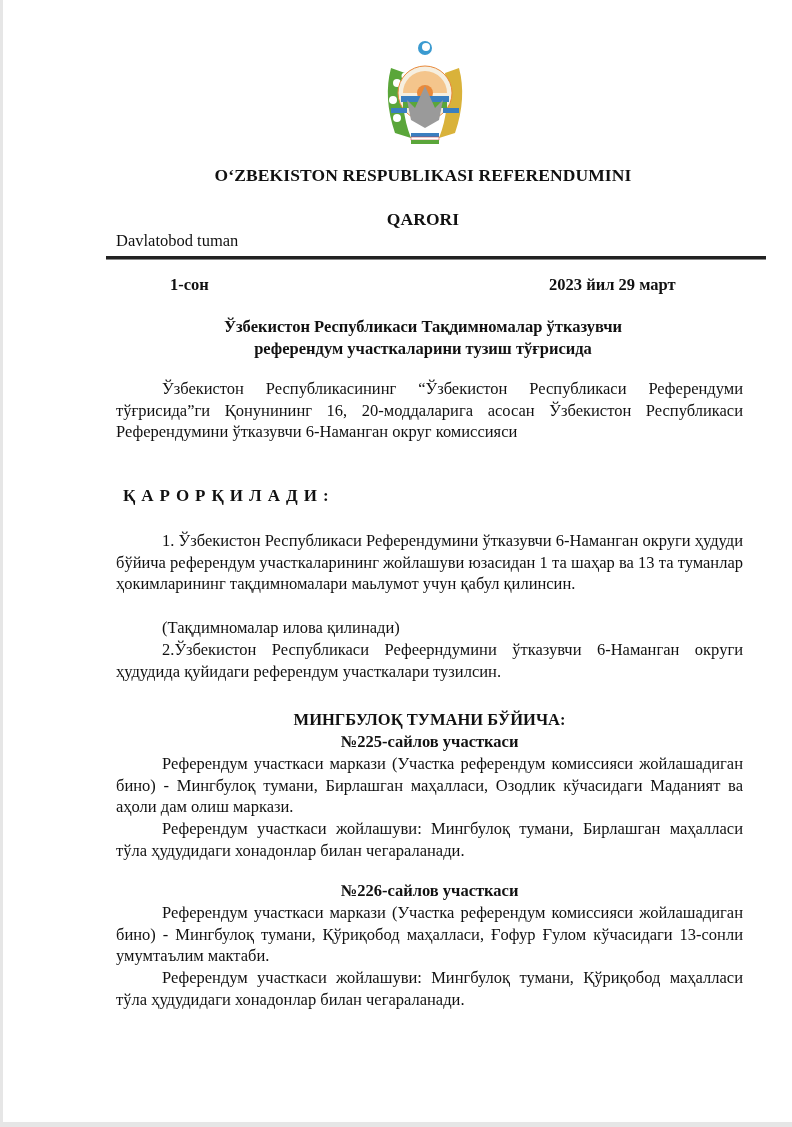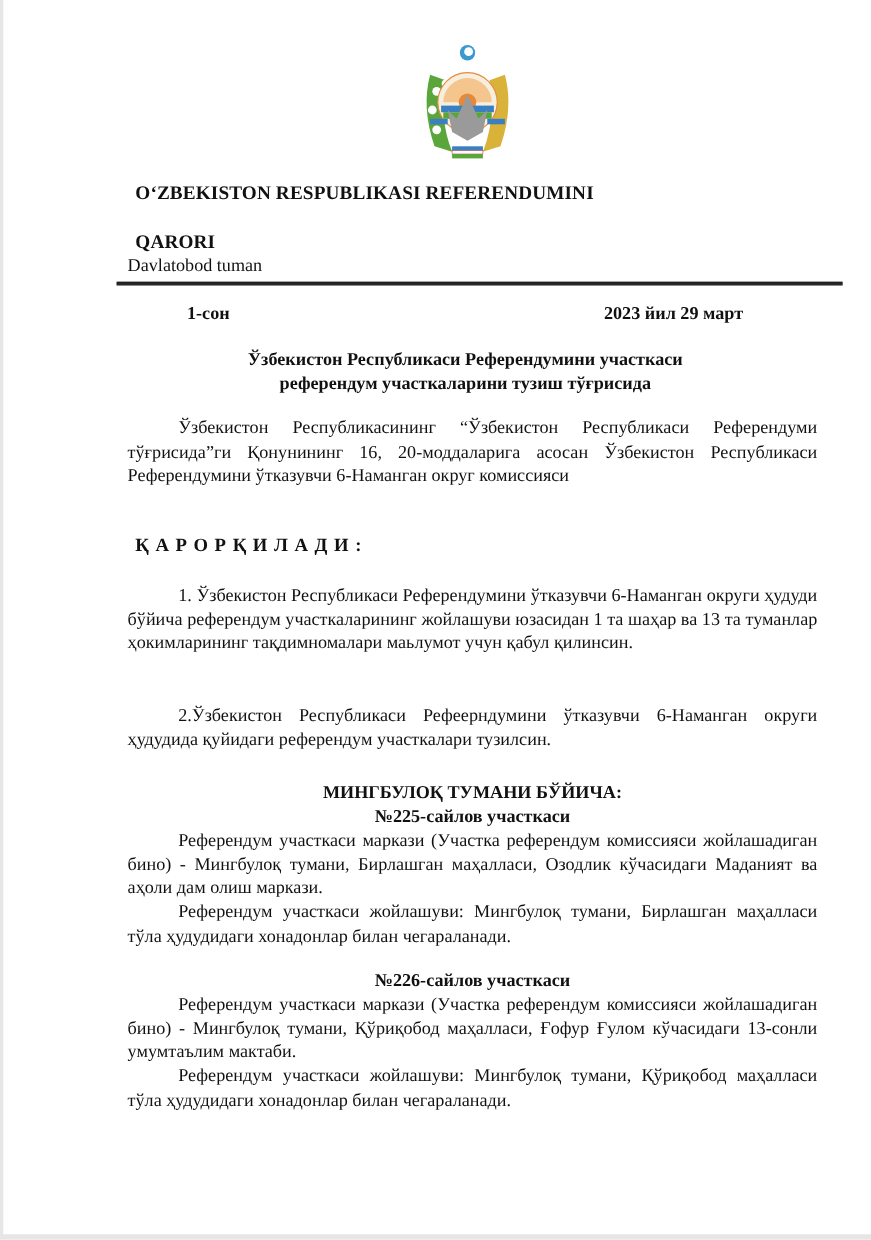--- a/index.html
+++ b/index.html
@@ -10,21 +10,21 @@
     color: #111;
   }
   .page {
     position: absolute; left: 3px; top: 0; width: 789px; height: 1122px;
     background: #ffffff;
   }
   .emblem {
     position: absolute; left: 378px; top: 38px; width: 88px; height: 110px;
   }
   .hdr {
-    position: absolute; left: 120px; width: 600px; text-align: left;
+    position: absolute; left: 120px; width: 600px; text-align: center;
     font-weight: bold; font-size: 17.5px; line-height: 21px; letter-spacing: 0.1px;
   }
   .city { position: absolute; left: 113px; top: 231px; font-size: 16.5px; }
   .rule {
     position: absolute; left: 103px; top: 256px; width: 660px; height: 3px;
     background: #222; box-shadow: 0 1px 0 #888;
   }
   .num { position: absolute; left: 167px; top: 275px; font-weight: bold; font-size: 16.5px; }
   .date { position: absolute; left: 546px; top: 275px; font-weight: bold; font-size: 16.5px; }
   .title {
@@ -76,29 +76,30 @@
 
   <div class="hdr" style="top:165px">O‘ZBEKISTON RESPUBLIKASI REFERENDUMINI</div>
   <div class="hdr" style="top:209px">QARORI</div>
   <div class="city">Davlatobod tuman</div>
   <div class="rule"></div>
 
   <div class="num">1-сон</div>
   <div class="date">2023 йил 29 март</div>
 
   <div class="title">
-    <div>Ўзбекистон Республикаси Референдумини участкаси</div>
+    <div>Ўзбекистон Республикаси Тақдимномалар ўтказувчи</div>
     <div>референдум участкаларини тузиш тўғрисида</div>
   </div>
 
   <div class="para" style="top:378px"><span class="ind"></span><span>Ўзбекистон Республикасининг “Ўзбекистон Республикаси Референдуми тўғрисида”ги Қонунининг 16, 20-моддаларига асосан Ўзбекистон Республикаси Референдумини ўтказувчи 6-Наманган округ комиссияси</span></div>
 
   <div class="decree">ҚАРОРҚИЛАДИ:</div>
 
   <div class="para" style="top:530px"><span class="ind"></span><span>1. Ўзбекистон Республикаси Референдумини ўтказувчи 6-Наманган округи ҳудуди бўйича референдум участкаларининг жойлашуви юзасидан 1 та шаҳар ва 13 та туманлар ҳокимларининг тақдимномалари маьлумот учун қабул қилинсин.</span></div>
+  <div class="para" style="top:617px"><span class="ind"></span><span>(Тақдимномалар илова қилинади)</span></div>
   <div class="para" style="top:639px"><span class="ind"></span><span>2.Ўзбекистон Республикаси Рефеерндумини ўтказувчи 6-Наманган округи ҳудудида қуйидаги референдум участкалари тузилсин.</span></div>
 
   <div class="sect" style="top:709px">МИНГБУЛОҚ ТУМАНИ БЎЙИЧА:</div>
 
   <div class="sect" style="top:731px">№225-сайлов участкаси</div>
   <div class="para" style="top:753px"><span class="ind"></span><b>Референдум участкаси маркази</b><span> (Участка референдум комиссияси жойлашадиган бино) - Мингбулоқ тумани, Бирлашган маҳалласи, Озодлик кўчасидаги </span><b>Маданият ва аҳоли дам олиш маркази.</b><span></span></div>
   <div class="para" style="top:818px"><span class="ind"></span><b>Референдум участкаси жойлашуви</b><span>: Мингбулоқ тумани, Бирлашган маҳалласи тўла ҳудудидаги хонадонлар билан чегараланади.</span></div>
 
   <div class="sect" style="top:880px">№226-сайлов участкаси</div>
   <div class="para" style="top:902px"><span class="ind"></span><b>Референдум участкаси маркази</b><span> (Участка референдум комиссияси жойлашадиган бино) - Мингбулоқ тумани, Қўриқобод маҳалласи, Ғофур Ғулом кўчасидаги </span><b>13-сонли умумтаълим мактаби</b><span>.</span></div>

